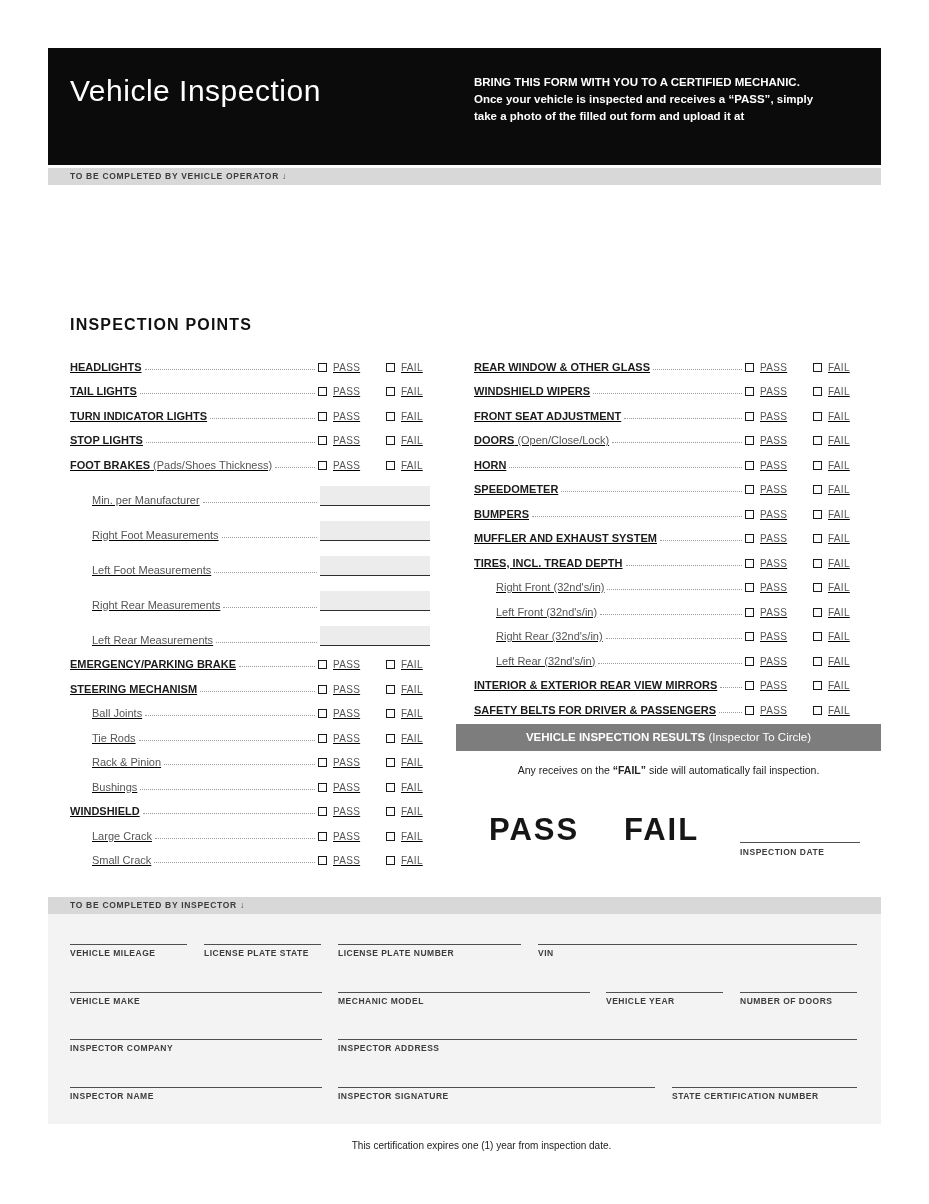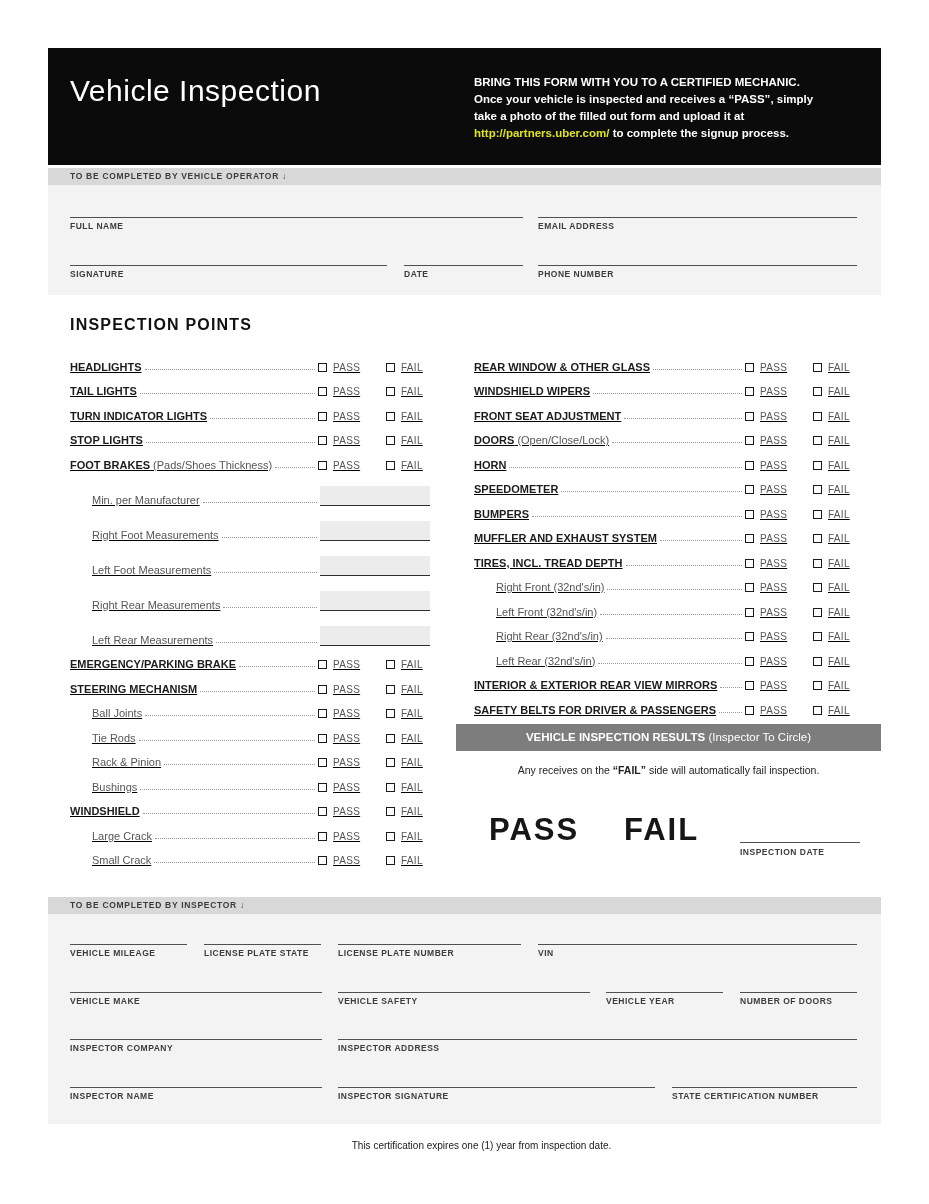--- a/index.html
+++ b/index.html
@@ -85,44 +85,26 @@
 <body>
 
 <div class="page">
 
   <div class="hdr">
     <div class="hdr-title">Vehicle Inspection</div>
     <div class="hdr-note">
       <div class="note-line">BRING THIS FORM WITH YOU TO A CERTIFIED MECHANIC.</div>
       <div class="note-line"><span>Once your vehicle is inspected and receives a </span><span>“PASS”</span><span>, simply</span></div>
       <div class="note-line">take a photo of the filled out form and upload it at</div>
-      <div class="note-line"><span class="url">http://partners.uber.com/</span><span> to complete the signup process.</span></div>
     </div>
   </div>
 
   <div class="sec-bar op-bar">
     <span>TO BE COMPLETED BY VEHICLE OPERATOR</span>
     <span class="arrow">↓</span>
-  </div>
-  <div class="op-block">
-    <div class="field op-fullname">
-        <div class="flabel">FULL NAME</div>
-      </div>
-    <div class="field op-email">
-        <div class="flabel">EMAIL ADDRESS</div>
-      </div>
-    <div class="field op-signature">
-        <div class="flabel">SIGNATURE</div>
-      </div>
-    <div class="field op-date">
-        <div class="flabel">DATE</div>
-      </div>
-    <div class="field op-phone">
-        <div class="flabel">PHONE NUMBER</div>
-      </div>
   </div>
 
   <div class="insp-heading">INSPECTION POINTS</div>
 
   <div class="col-left">
 
       <div class="insp-row row-check">
         <span class="insp-label"><b>HEADLIGHTS</b><span class="note"></span></span>
         <span class="leader"></span>
         <span class="cell pass-cell">
@@ -594,21 +576,21 @@
     <div class="field in-platenum">
         <div class="flabel">LICENSE PLATE NUMBER</div>
       </div>
     <div class="field in-vin">
         <div class="flabel">VIN</div>
       </div>
     <div class="field in-make">
         <div class="flabel">VEHICLE MAKE</div>
       </div>
     <div class="field in-model">
-        <div class="flabel">VEHICLE SAFETY</div>
+        <div class="flabel">MECHANIC MODEL</div>
       </div>
     <div class="field in-year">
         <div class="flabel">VEHICLE YEAR</div>
       </div>
     <div class="field in-doors">
         <div class="flabel">NUMBER OF DOORS</div>
       </div>
     <div class="field in-company">
         <div class="flabel">INSPECTOR COMPANY</div>
       </div>

